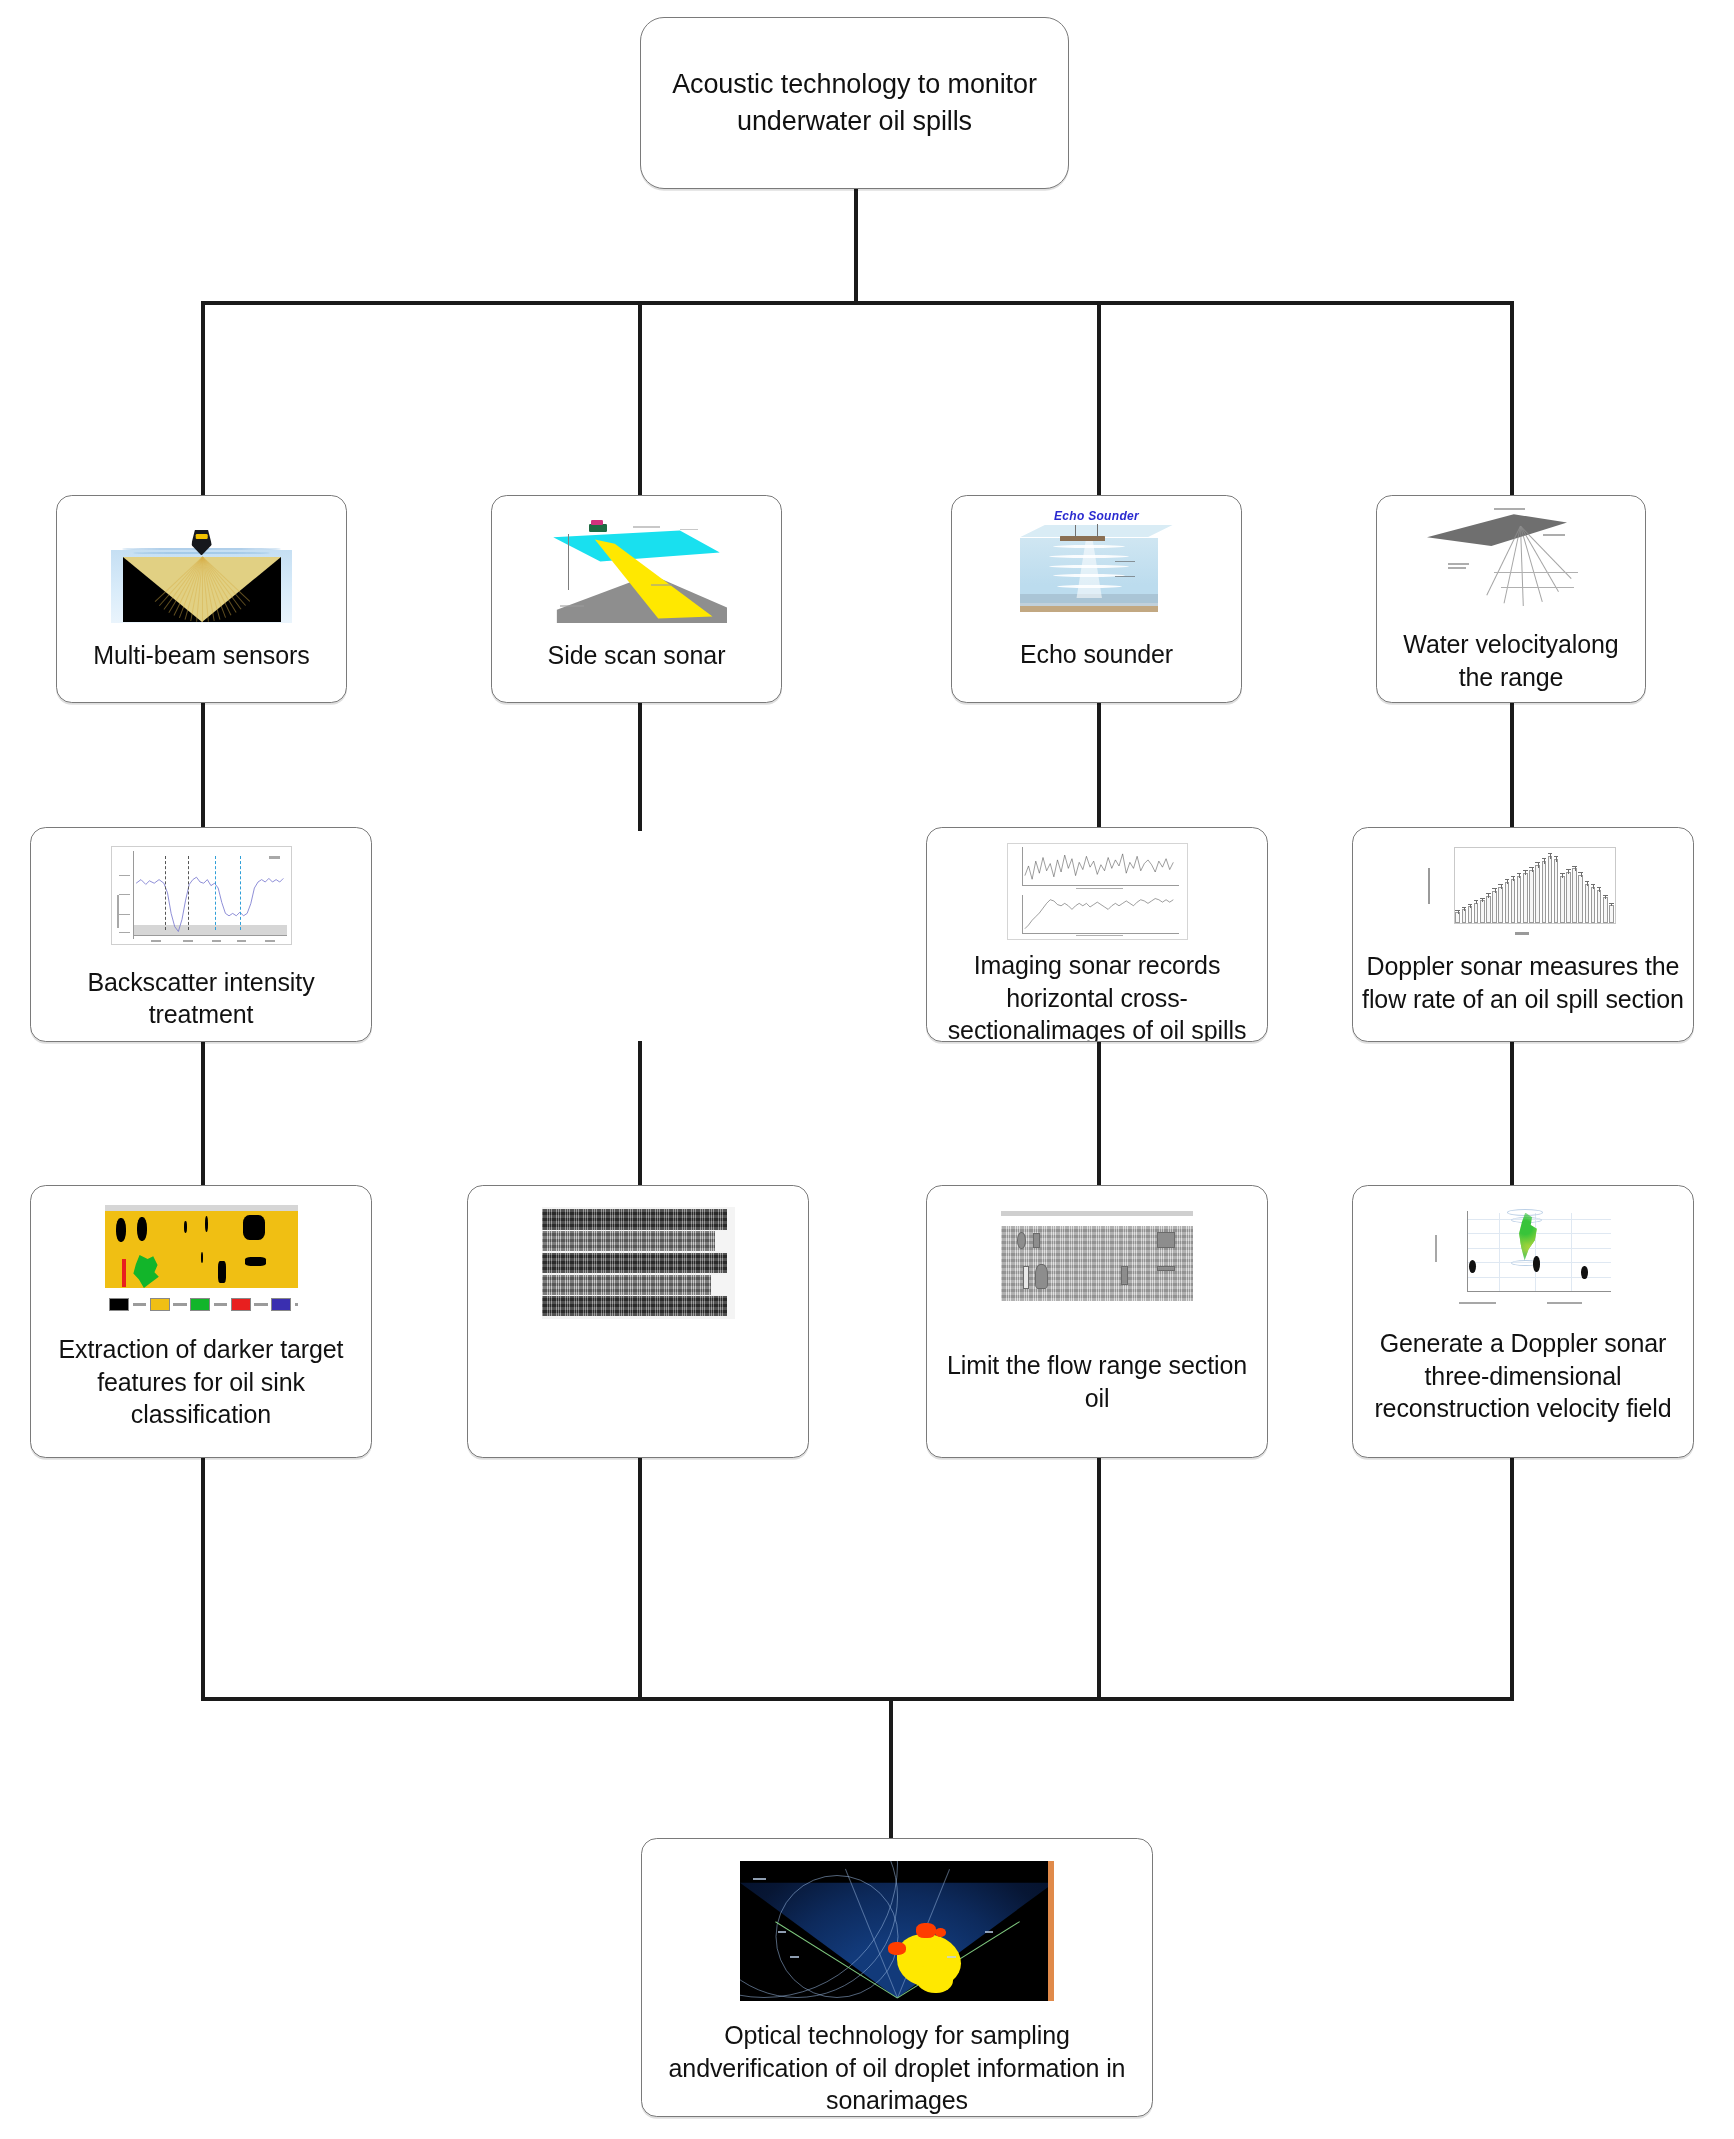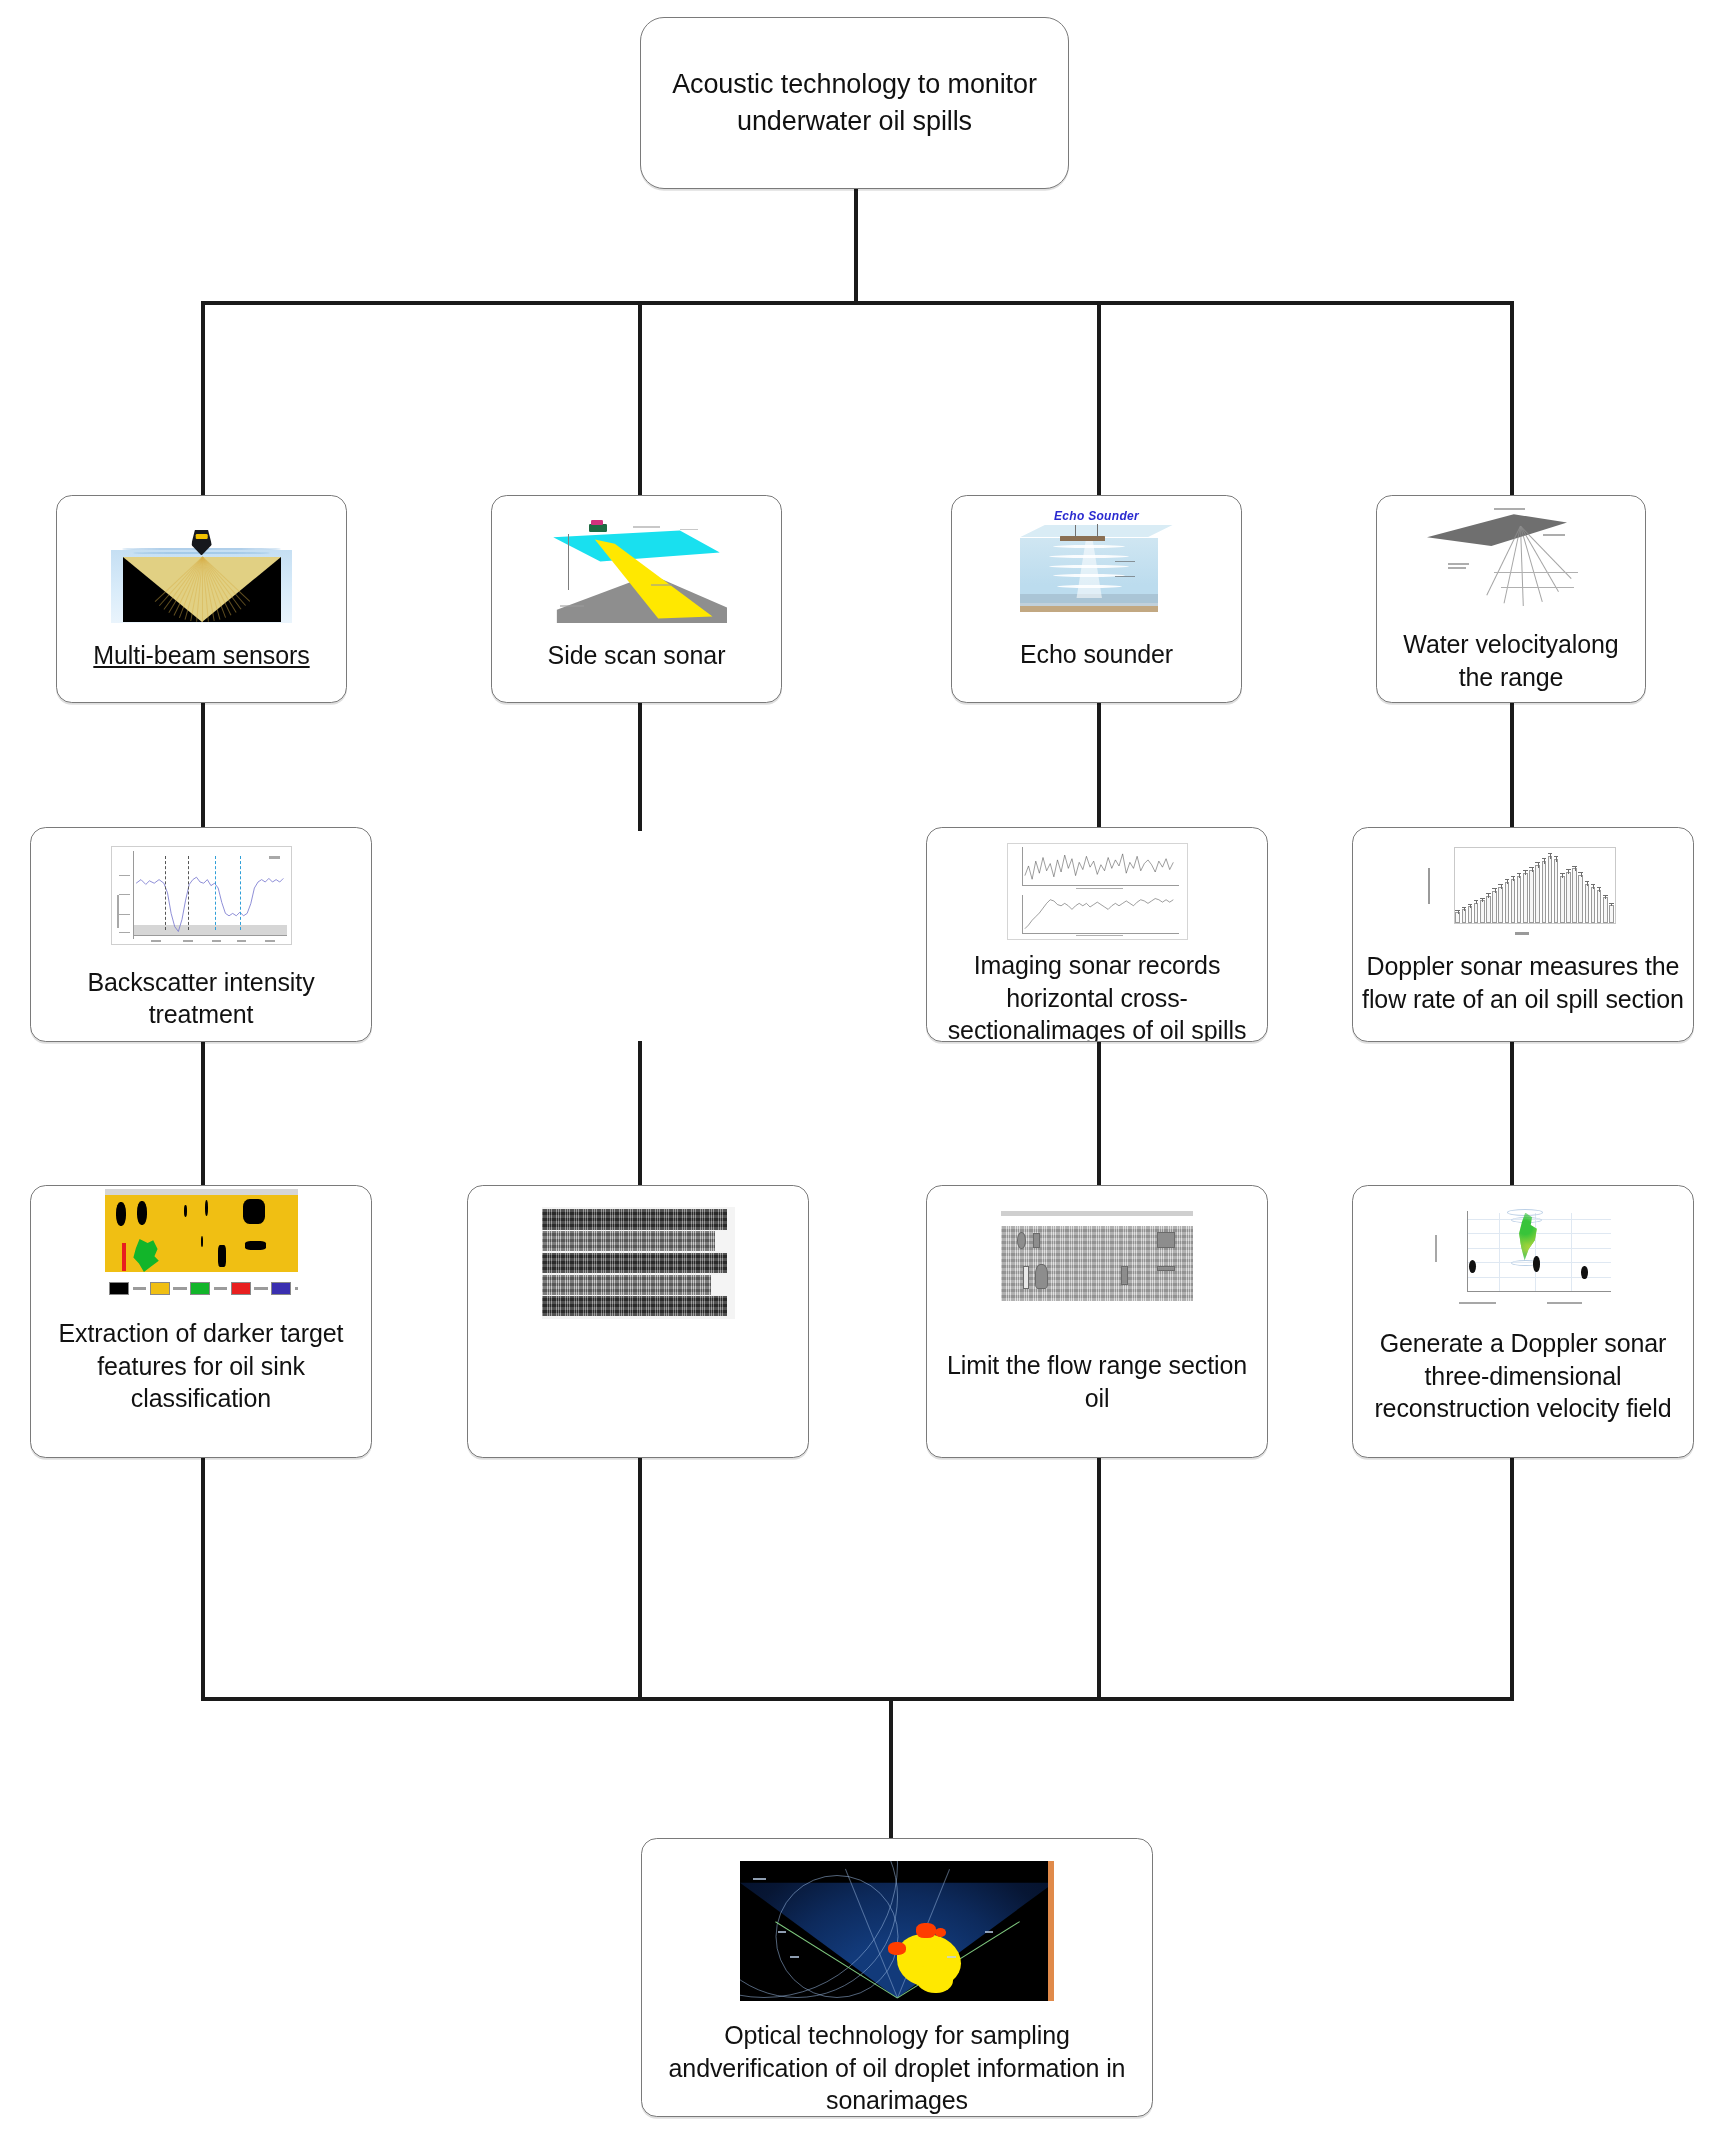--- a/index.html
+++ b/index.html
@@ -268,21 +268,21 @@
         <div class="ray" style="left: 50%; top: 44px; height: 65px; transform: rotate(5.2deg); position: absolute; transform-origin: center top;"></div>
         <div class="ray" style="left: 50%; top: 44px; height: 65px; transform: rotate(10.4deg); position: absolute; transform-origin: center top;"></div>
         <div class="ray" style="left: 50%; top: 44px; height: 65px; transform: rotate(15.6deg); position: absolute; transform-origin: center top;"></div>
         <div class="ray" style="left: 50%; top: 44px; height: 65px; transform: rotate(20.8deg); position: absolute; transform-origin: center top;"></div>
         <div class="ray" style="left: 50%; top: 44px; height: 65px; transform: rotate(26deg); position: absolute; transform-origin: center top;"></div>
         <div class="ray" style="left: 50%; top: 44px; height: 65px; transform: rotate(31.2deg); position: absolute; transform-origin: center top;"></div>
         <div class="ray" style="left: 50%; top: 44px; height: 65px; transform: rotate(36.4deg); position: absolute; transform-origin: center top;"></div>
         <div class="ray" style="left: 50%; top: 44px; height: 65px; transform: rotate(41.6deg); position: absolute; transform-origin: center top;"></div>
         <div class="ray" style="left: 50%; top: 44px; height: 65px; transform: rotate(46.8deg); position: absolute; transform-origin: center top;"></div>
       </div>
-    <div class="label" style="margin-top:15.7px;text-decoration:underline;">Multi-beam sensors</div>
+    <div class="label" style="margin-top:15.7px;">Multi-beam sensors</div>
   </div>
 
   <div class="node" style="left:491px;top:495px;width:291px;height:208px;padding-top:17px;">
     <div class="thumb ss" style="width:181px;height:110px;">
       <div class="cyan" style="left:0;top:0;width:100%;height:100%;"></div>
       <div class="seabed" style="left:0;top:0;width:100%;height:100%;"></div>
       <div class="yellowfan" style="left:0;top:0;width:100%;height:100%;"></div>
       <div class="boat" style="left:24%;top:11px;"></div>
       <div class="tickline" style="left:12%;top:20.6px;width:1.2px;height:56px;"></div>
       <div class="lbl" style="left:48%;top:13.3px;width:27px;"></div>
@@ -458,21 +458,21 @@
       <svg width="181" height="97" viewBox="0 0 300 160">
         <polyline fill="none" stroke="#4c4c4c" stroke-width="0.9" points="28,52 34,36 40,58 46,28 52,48 58,22 64,44 70,32 76,54 82,26 88,46 94,18 100,40 106,24 112,52 118,30 124,42 130,20 136,38 142,28 148,50 154,34 160,44 166,22 172,40 178,26 184,36 190,16 196,48 202,30 208,40 214,20 220,44 226,32 232,26 238,34 244,46 250,28 256,38 262,24 268,42 274,30"></polyline>
         <polyline fill="none" stroke="#4c4c4c" stroke-width="0.9" points="28,140 34,134 40,126 46,120 52,114 58,106 64,98 70,92 76,94 82,100 88,102 94,98 100,102 106,108 112,102 118,98 124,102 130,98 136,104 142,100 148,96 154,100 160,104 166,108 172,102 178,98 184,102 190,98 196,94 202,98 208,102 214,96 220,92 226,94 232,98 238,94 244,90 250,92 256,96 262,92 268,96 274,92"></polyline>
       </svg>
       <div class="cap" style="left:38%;top:44px;width:47px;"></div>
       <div class="cap" style="left:38%;top:91px;width:47px;"></div>
     </div>
     <div class="label" style="margin-top:9.7px;">Imaging sonar records horizontal cross-sectionalimages of oil spills</div>
   </div>
 
-  <div class="node" style="left:30px;top:1185px;width:342px;height:273px;padding-top:3px;">
+  <div class="node" style="left:30px;top:1185px;width:342px;height:273px;padding-top:19px;">
     <div class="thumb cls" style="width:193px;height:109px;">
       <div class="hdr"></div>
       <div class="field" style="left:0;top:6px;width:100%;height:77px;"></div>
       <div class="blob" style="left:6%;top:13.3px;width:9.7px;height:24px;"></div>
       <div class="blob" style="left:17%;top:12px;width:9.7px;height:24px;"></div>
       <div class="blob" style="left:72%;top:9.7px;width:22px;height:25.4px;border-radius:30%;"></div>
       <div class="blob" style="left:73%;top:52px;width:20.6px;height:8.5px;border-radius:28%;"></div>
       <div class="blob" style="left:59%;top:56px;width:7.3px;height:22px;border-radius:26%;"></div>
       <div class="blob" style="left:41%;top:15.7px;width:3px;height:12px;"></div>
       <div class="blob" style="left:52%;top:11px;width:3px;height:15.7px;"></div>

